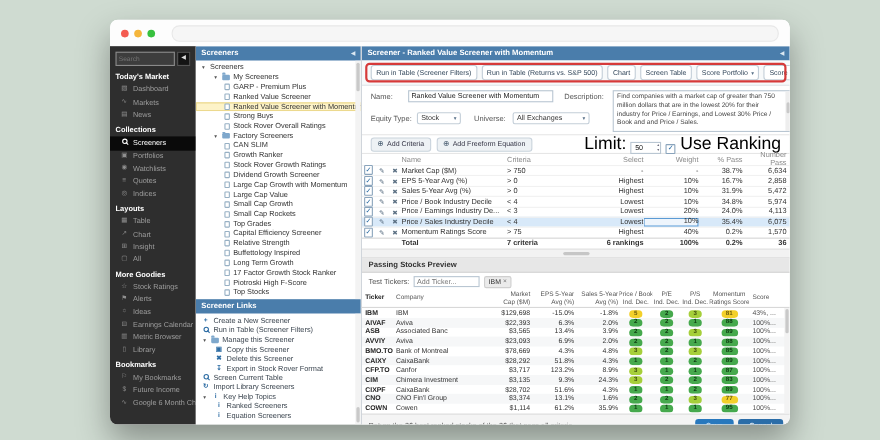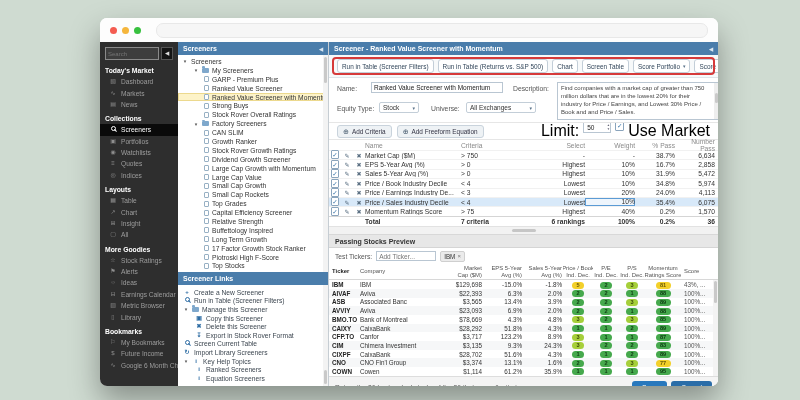--- a/index.html
+++ b/index.html
@@ -50,21 +50,21 @@
   .dd{font-size:5px;color:#597189}
   .form{height:44px;flex:none;position:relative;border-bottom:1px solid #e6e6e6;font-size:6.8px;color:#555}
   .lbl{position:absolute;white-space:nowrap}
   .inp{position:absolute;border:1px solid #b9c6d2;height:11px;font-size:6.5px;padding:0 2px;color:#222;background:#fff;font-family:inherit;box-sizing:border-box}
   .descbox{position:absolute;border:1px solid #b9c6d2;background:#fff;color:#444;font-size:6px;line-height:8px;padding:1px 8px 1px 3px;overflow:hidden}
   .descbox .vscroll{background:#eee}
   .select{position:absolute;height:11px;border:1px solid #c3ced8;background:#fff;display:flex;align-items:center;justify-content:space-between;padding:0 3px;font-size:6.5px;color:#333;box-sizing:border-box;border-radius:2px}
   .critbar{height:16px;flex:none;display:flex;align-items:center;gap:5px;padding:0 8px;border-bottom:1px solid #e6e6e6}
   .crit-btn{background:#eef2f5;border:1px solid #c9d3dc;border-radius:3px;font-size:6.4px;color:#334;padding:2px 5px;display:flex;align-items:center;gap:3px}
   .oplus{color:#42576b;font-size:7px;line-height:7px}
-  .critbar .right{margin-left:auto;display:flex;align-items:flex-start;gap:4px}
+  .critbar .right{margin-left:auto;display:flex;align-items:flex-end;gap:4px}
   .limitbox{border:1px solid #b9c6d2;height:11px;width:28px;display:flex;align-items:center;box-sizing:border-box}
   .limitbox .val{flex:1;font-size:6.5px;color:#222;padding-left:3px}
   .stepper{display:flex;flex-direction:column;font-size:3.6px;color:#667;line-height:3.6px;padding-right:1px}
   .cbx{width:7px;height:7px;border:1px solid #8aa4bc;background:#fff;color:#2e6da4;font-size:6.5px;line-height:6.5px;text-align:center;border-radius:1px;flex:none}
   .crit-table{flex:none;font-size:6.7px;color:#333}
   .ct-row{display:flex;align-items:center;height:8.4px;border-top:1px solid #f1f1f1}
   .ct-head{display:flex;align-items:center;height:10px;color:#8a8a8a;border-top:none}
   .ct-total{height:9.5px;font-weight:bold;border-top:1px solid #d5d5d5}
   .c-cb,.c-ed,.c-de{width:12px;flex:none;text-align:center}
   .c-ed,.c-de{color:#5b7083;font-size:6px}
@@ -446,21 +446,21 @@
         <div class="right">
           <span>Limit:</span>
           <div class="limitbox">
             <span class="val">50</span>
             <span class="stepper">
                 <span>▴</span>
                 <span>▾</span>
               </span>
           </div>
           <span class="cbx">✓</span>
-          <span>Use Market</span>
+          <span>Use Ranking</span>
         </div>
       </div>
 
       <div class="crit-table" id="crit-table">
           <div class="ct-row ct-head">
             <span class="c-cb"></span>
             <span class="c-ed"></span>
             <span class="c-de"></span>
             <span class="c-name">Name</span>
             <span class="c-crit">Criteria</span>

